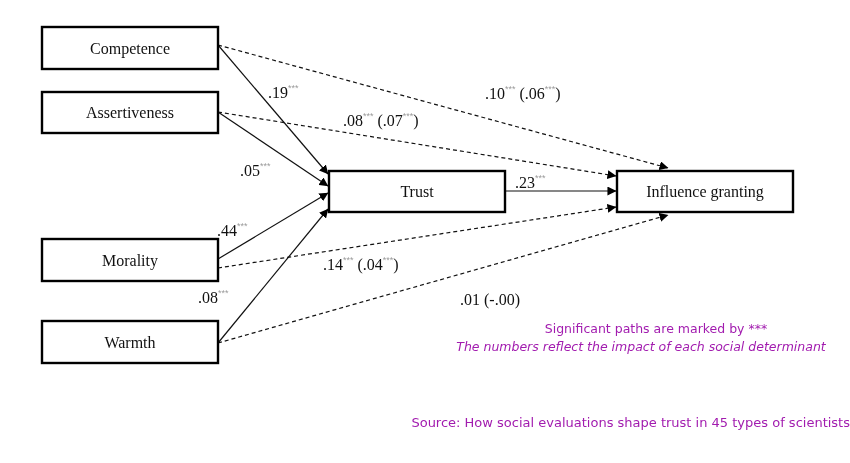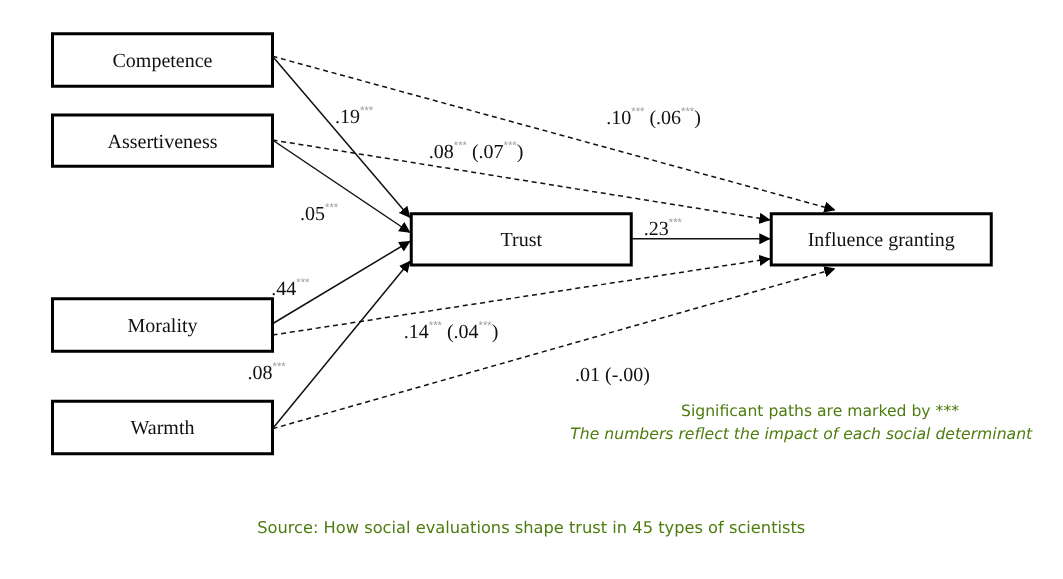--- a/index.html
+++ b/index.html
@@ -4,24 +4,24 @@
   <style>
     html, body { margin: 0; padding: 0; background: #ffffff; }
     body { width: 850px; height: 463px; position: relative; overflow: hidden; }
     #diagram { position: absolute; left: 0; top: 0; width: 850px; height: 463px; }
     .node-box { fill: #ffffff; stroke: #000000; stroke-width: 2.4; }
     .node-label { font-family: "Liberation Serif", "DejaVu Serif", serif; font-size: 16px; fill: #111111; }
     .path-solid { stroke: #111111; stroke-width: 1.2; fill: none; }
     .path-dashed { stroke: #111111; stroke-width: 1.2; fill: none; stroke-dasharray: 4 3; }
     .coef { font-family: "Liberation Serif", "DejaVu Serif", serif; font-size: 16px; fill: #111111; }
     .sig { font-family: "Liberation Sans", "DejaVu Sans", sans-serif; font-size: 9px; fill: #9a9a9a; }
-    .note { position: absolute; font-family: "DejaVu Sans", "Liberation Sans", sans-serif; font-size: 12.5px; color: #4d7c0f; text-align: center; white-space: nowrap; }
+    .note { position: absolute; font-family: "DejaVu Sans", "Liberation Sans", sans-serif; font-size: 12.5px; color: #a21caf; text-align: center; white-space: nowrap; }
     #note-1 { left: 462px; top: 321px; width: 388px; }
     #note-2 { left: 432px; top: 339px; width: 418px; font-style: italic; }
-    #source { left: 0; top: 415px; width: 850px; font-size: 13px; }
+    #source { left: 0; top: 415px; width: 850px; font-size: 13px; text-align: right; }
   </style>
 </head>
 <body>
 
 <svg id="diagram" width="850" height="463" viewBox="0 0 850 463" xmlns="http://www.w3.org/2000/svg">
   <defs>
     <marker id="arrow" viewBox="0 0 10 10" refX="9.5" refY="5" markerWidth="9" markerHeight="9" markerUnits="userSpaceOnUse" orient="auto">
       <path d="M0,0 L10,5 L0,10 z" fill="#000"></path>
     </marker>
   </defs>

